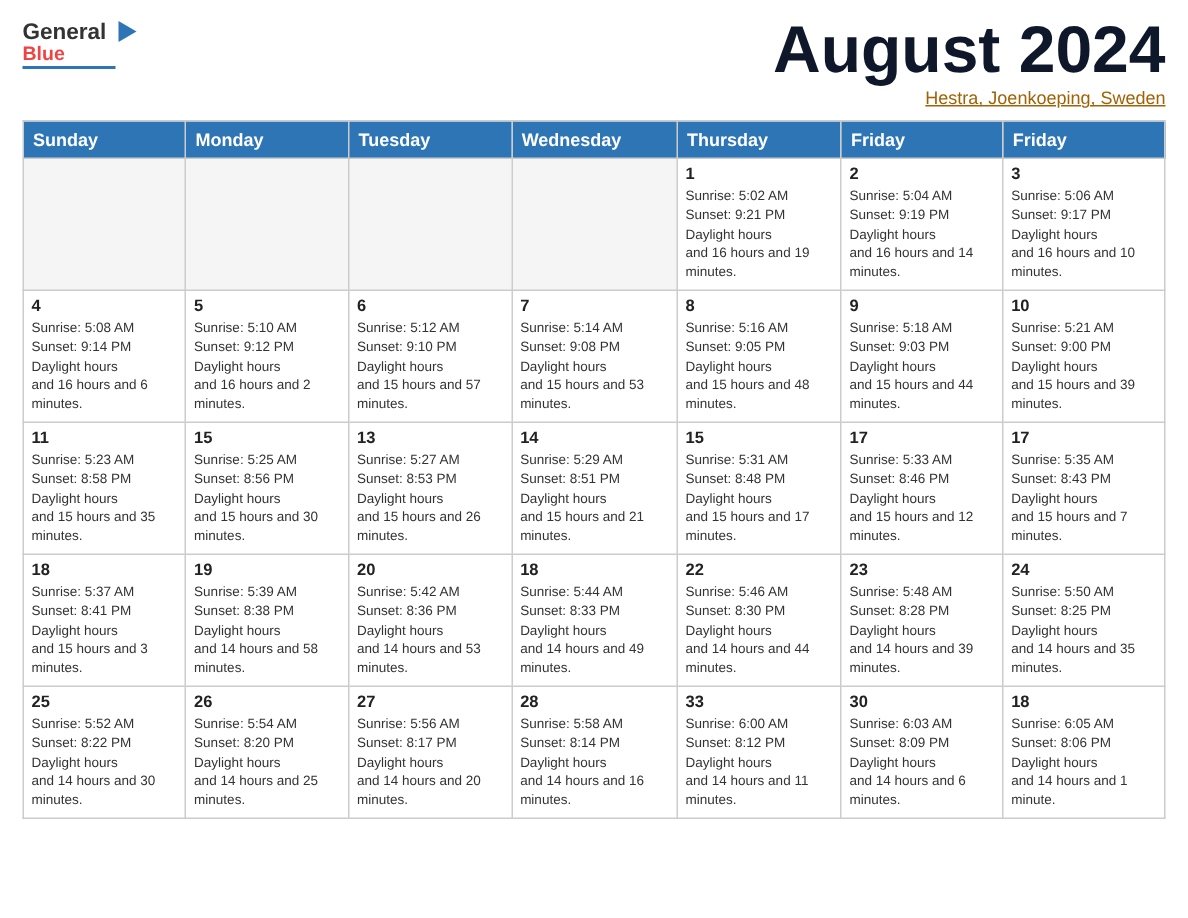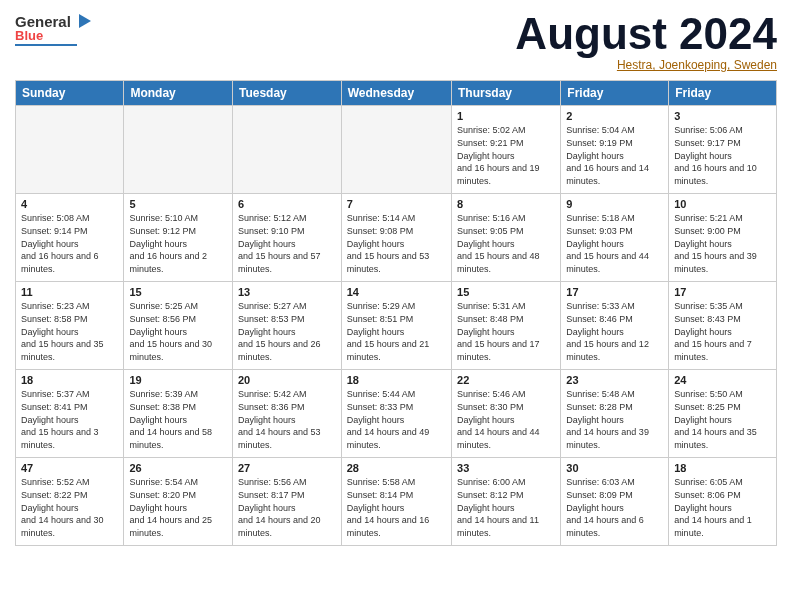--- a/index.html
+++ b/index.html
@@ -218,21 +218,21 @@
           <div class="day-num">23</div>
           <div class="day-info">Sunrise: 5:48 AM<br>Sunset: 8:28 PM<br>Daylight hours<br>and 14 hours and 39 minutes.</div>
         </td>
         <td>
           <div class="day-num">24</div>
           <div class="day-info">Sunrise: 5:50 AM<br>Sunset: 8:25 PM<br>Daylight hours<br>and 14 hours and 35 minutes.</div>
         </td>
       </tr>
       <tr>
         <td>
-          <div class="day-num">47</div>
+          <div class="day-num">25</div>
           <div class="day-info">Sunrise: 5:52 AM<br>Sunset: 8:22 PM<br>Daylight hours<br>and 14 hours and 30 minutes.</div>
         </td>
         <td>
           <div class="day-num">26</div>
           <div class="day-info">Sunrise: 5:54 AM<br>Sunset: 8:20 PM<br>Daylight hours<br>and 14 hours and 25 minutes.</div>
         </td>
         <td>
           <div class="day-num">27</div>
           <div class="day-info">Sunrise: 5:56 AM<br>Sunset: 8:17 PM<br>Daylight hours<br>and 14 hours and 20 minutes.</div>
         </td>

